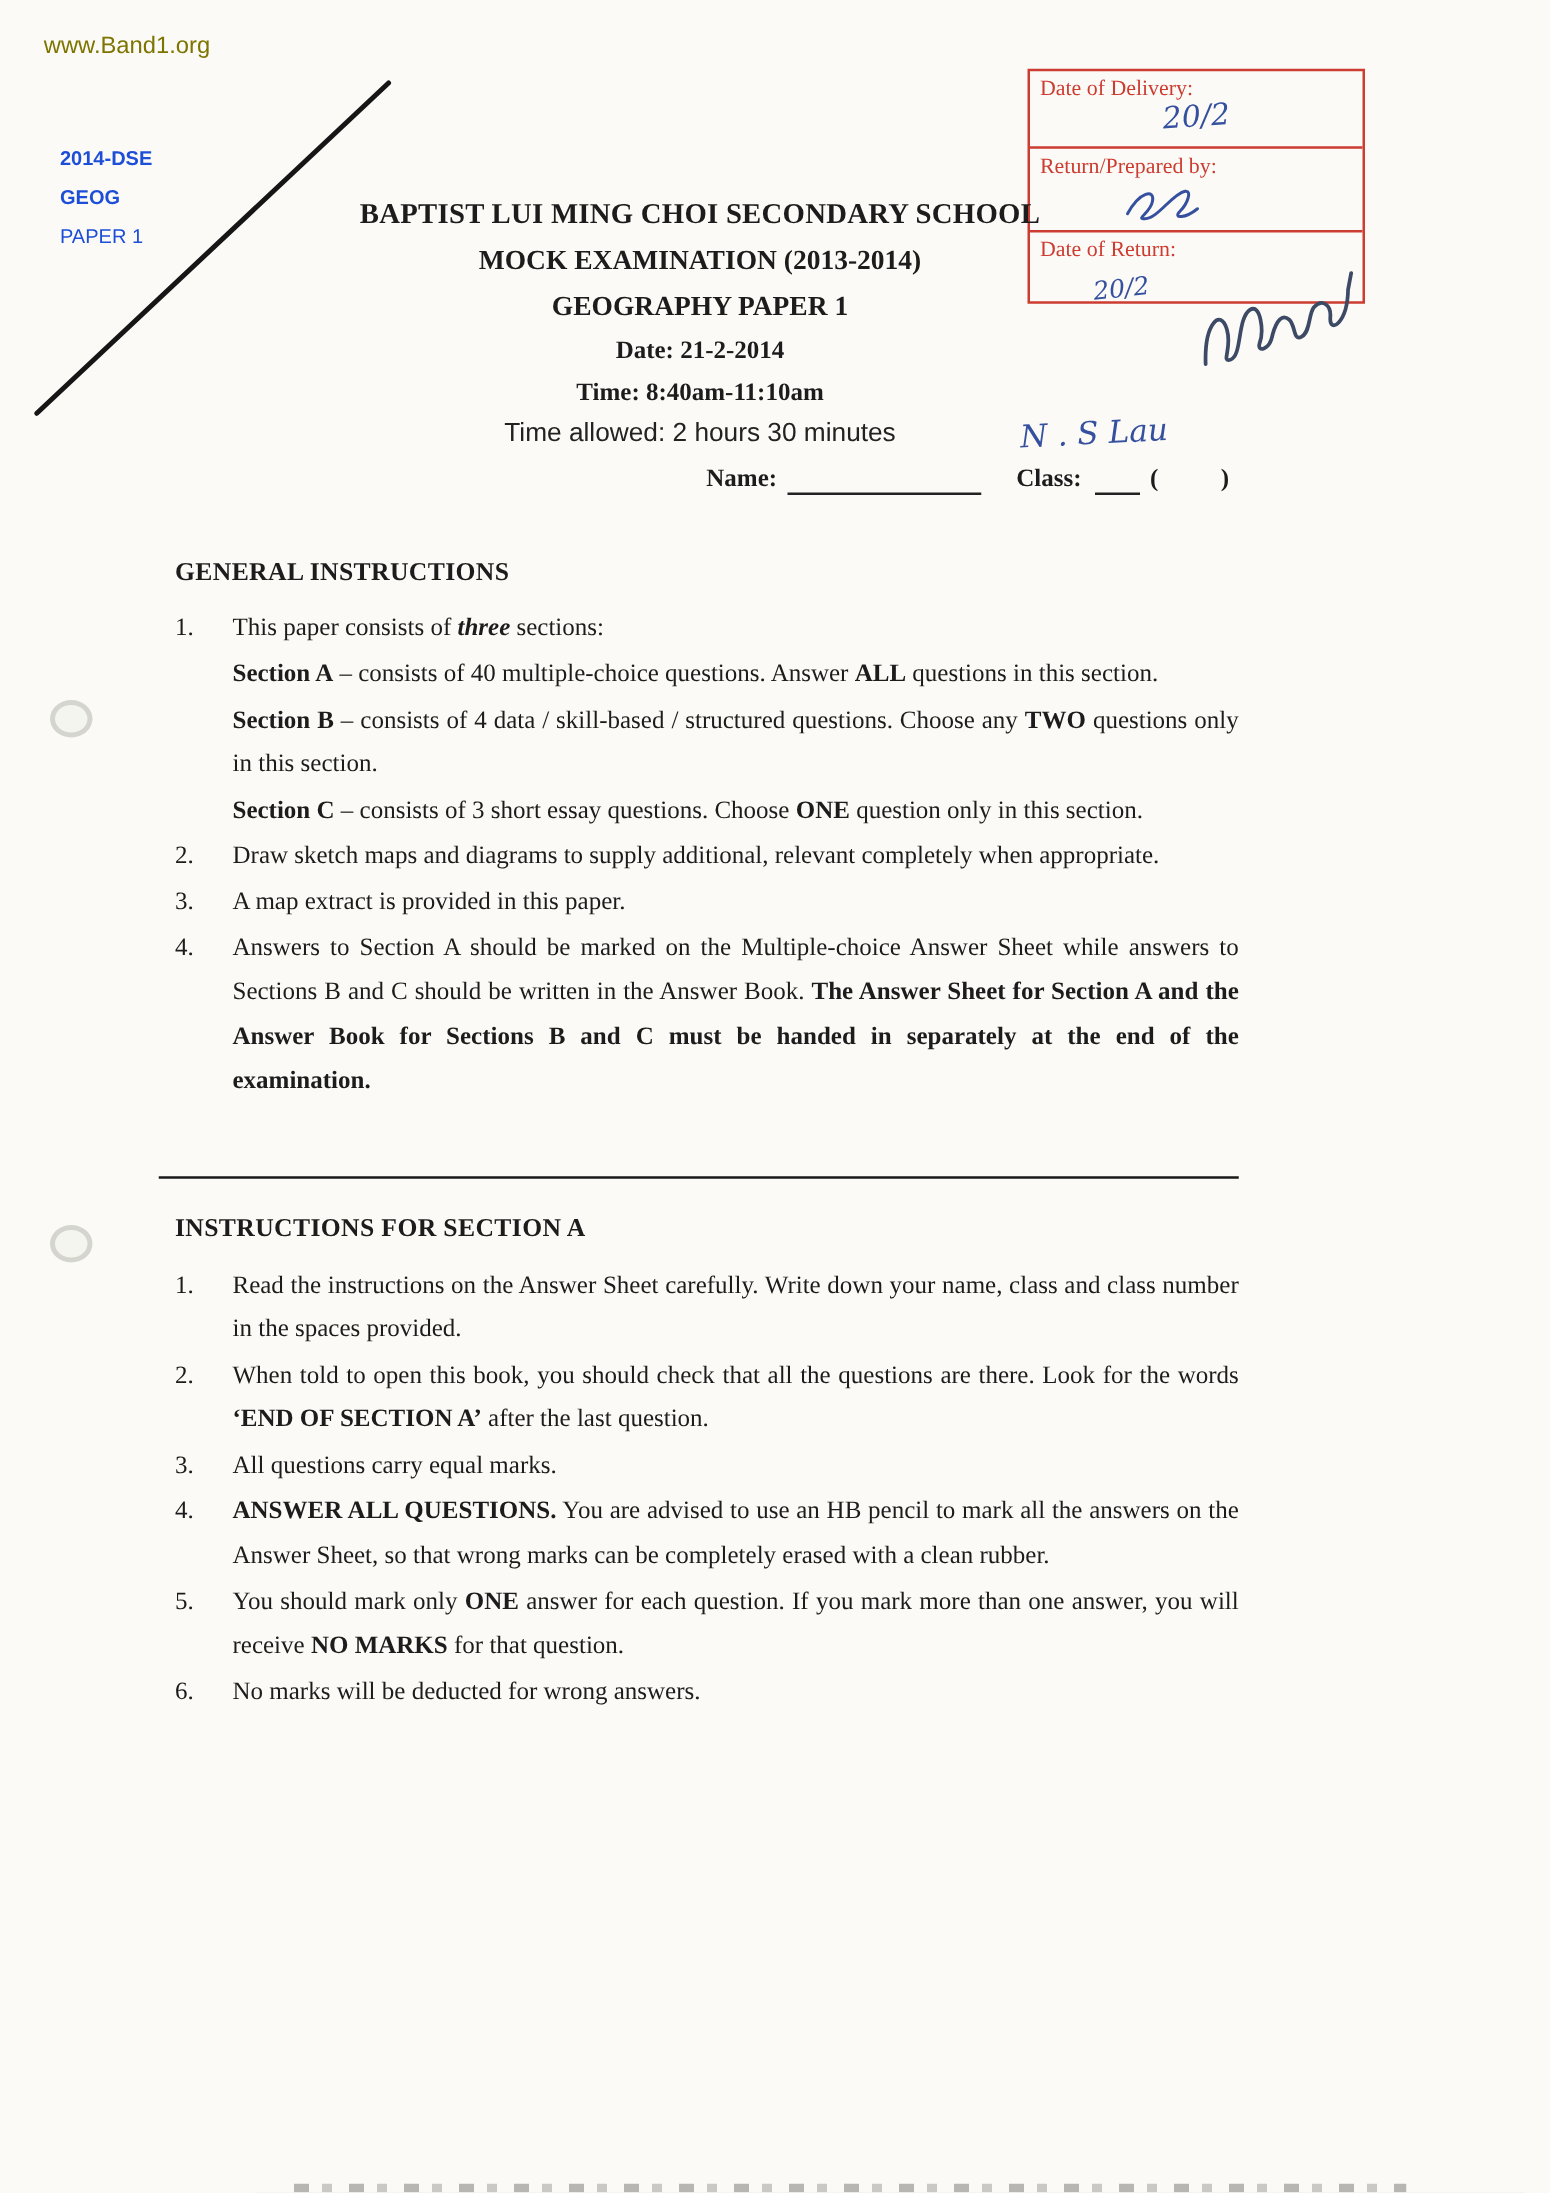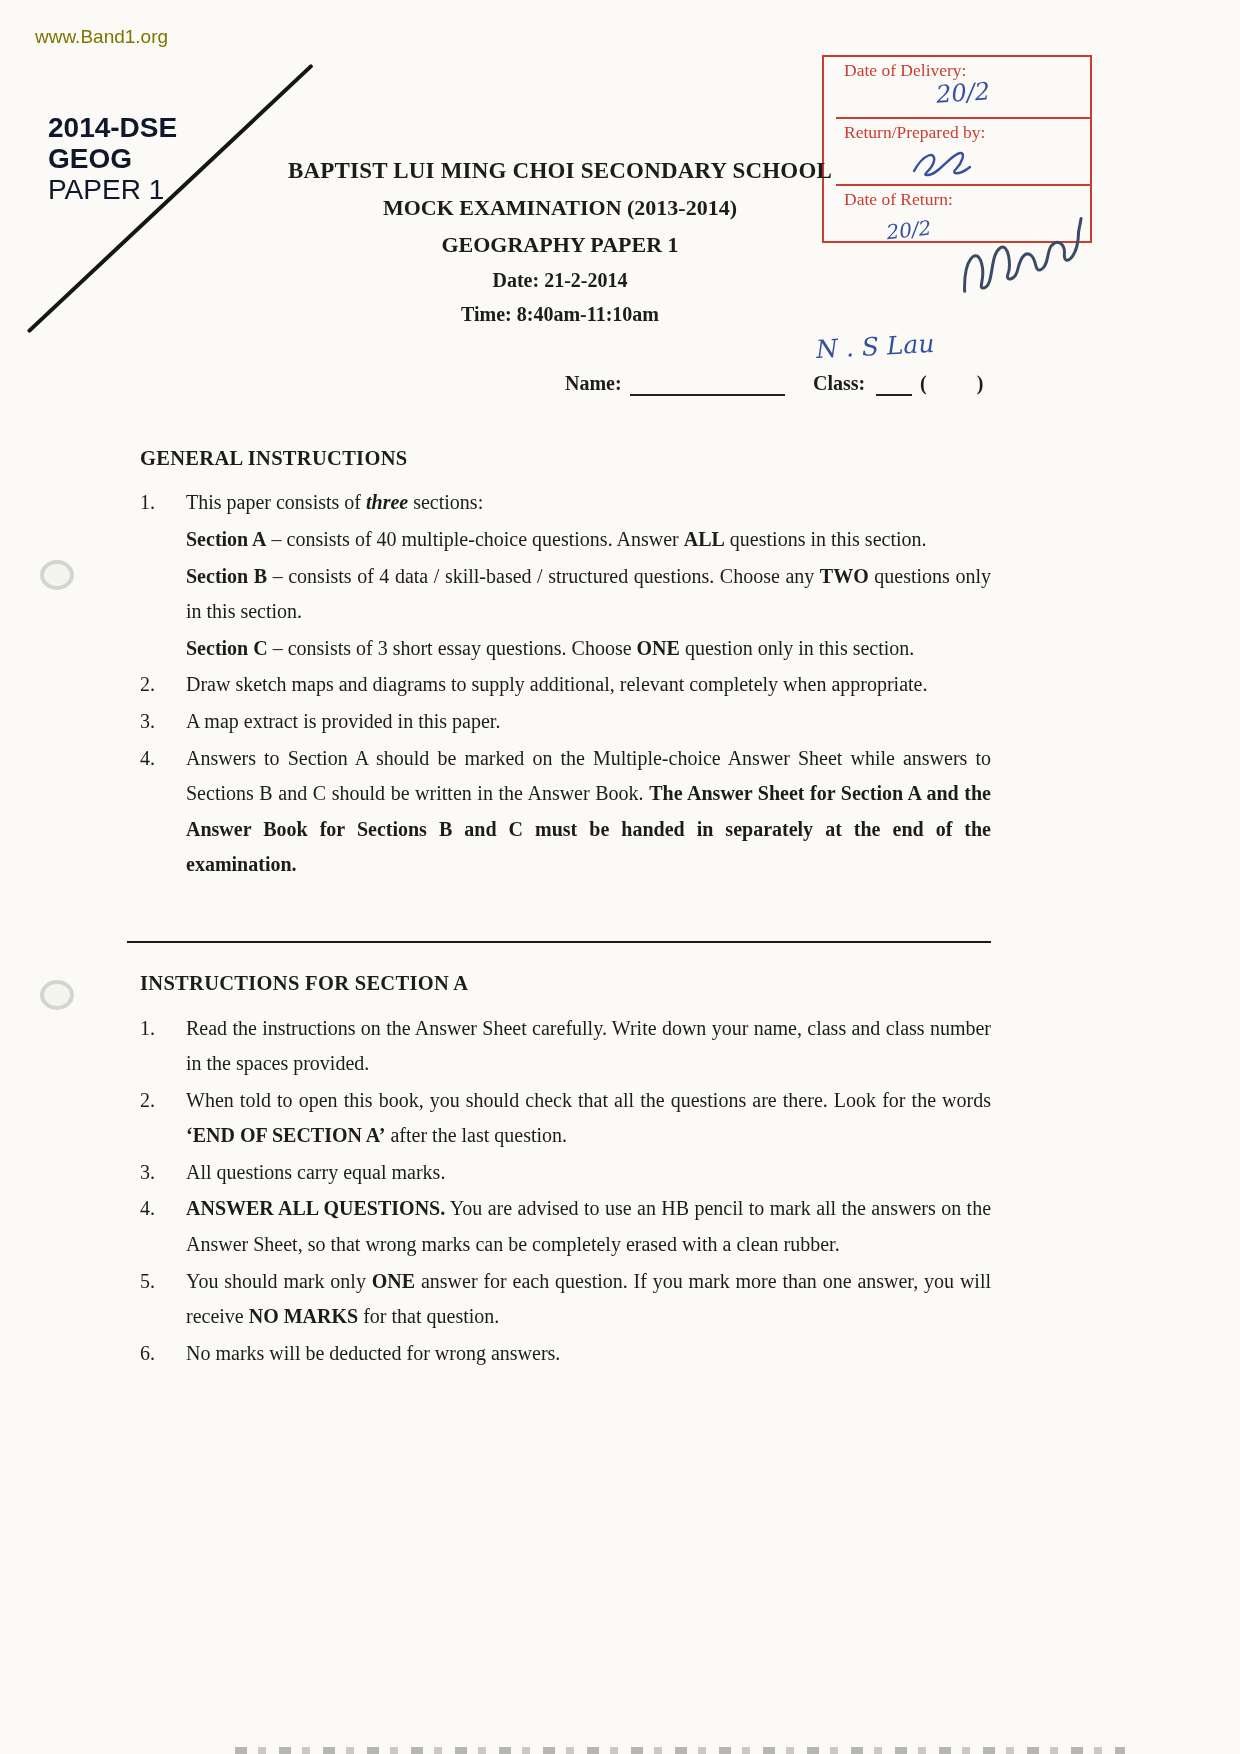--- a/index.html
+++ b/index.html
@@ -13,37 +13,37 @@
 
   
   .watermark {
     position:absolute; left:35px; top:26px;
     font-family:"Liberation Sans", sans-serif;
     font-size:19px; font-weight:500; color:#7e7400;
   }
 
   
   .corner { position:absolute; left:48px; top:112px;
-    font-family:"Liberation Sans", sans-serif; color:#0f172a;
-    font-size:28px; line-height:31px; }
+    font-family:"Liberation Sans", sans-serif; color:#1d4ed8;
+    font-size:16px; line-height:31px; }
   .corner .l1, .corner .l2 { font-weight:bold; }
   .corner .l3 { font-weight:400; }
 
   
   .slash {
     position:absolute; left:28px; top:330px; width:390px; height:4px;
     background:#161616; transform:rotate(-43.2deg); transform-origin:left center;
     border-radius:2px;
   }
 
   
   .stamp {
     position:absolute; left:822px; top:55px; width:270px; height:188px;
     border:2px solid #cd3c30; color:#cd3c30;
-    font-size:17.5px; background:rgba(255,255,255,0.15);padding-left:12px;
+    font-size:17.5px; background:rgba(255,255,255,0.15);
   }
   .stamp .cell { padding:3px 8px 0 8px; }
   .stamp .c1 { height:62px; border-bottom:2px solid #cd3c30; }
   .stamp .c2 { height:67px; border-bottom:2px solid #cd3c30; }
   .stamp .c3 { height:53px; }
   .hand {
     font-family:"DejaVu Serif", serif; font-style:italic;
     color:#35509f;
   }
   .stamp .v1 { display:block; text-align:center; font-size:24px; transform:rotate(-4deg); margin-top:-2px;}
@@ -145,20 +145,21 @@
   </div>
 
   <div class="hand hand-name">N . S Lau</div>
 
   <div class="header">
     <div class="school">BAPTIST LUI MING CHOI SECONDARY SCHOOL</div>
     <div class="exam">MOCK EXAMINATION (2013-2014)</div>
     <div class="paper">GEOGRAPHY PAPER 1</div>
     <div class="date">Date: 21-2-2014</div>
     <div class="time">Time: 8:40am-11:10am</div>
+    <div class="allowed">Time allowed: 2 hours 30 minutes</div>
   </div>
 
   <div class="nameline">
     <span class="name-label">Name:</span>
     <span class="name-blank"></span>
     <span class="class-label">Class:</span>
     <span class="class-blank"></span>
     <span class="class-parens">(          )</span>
   </div>
 

